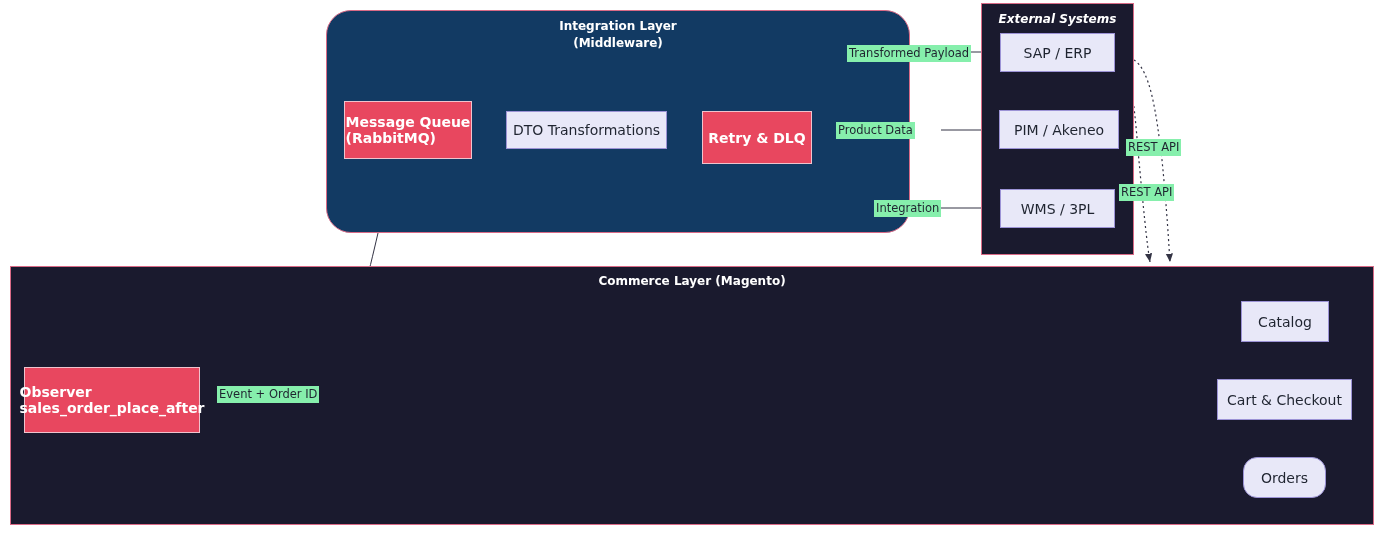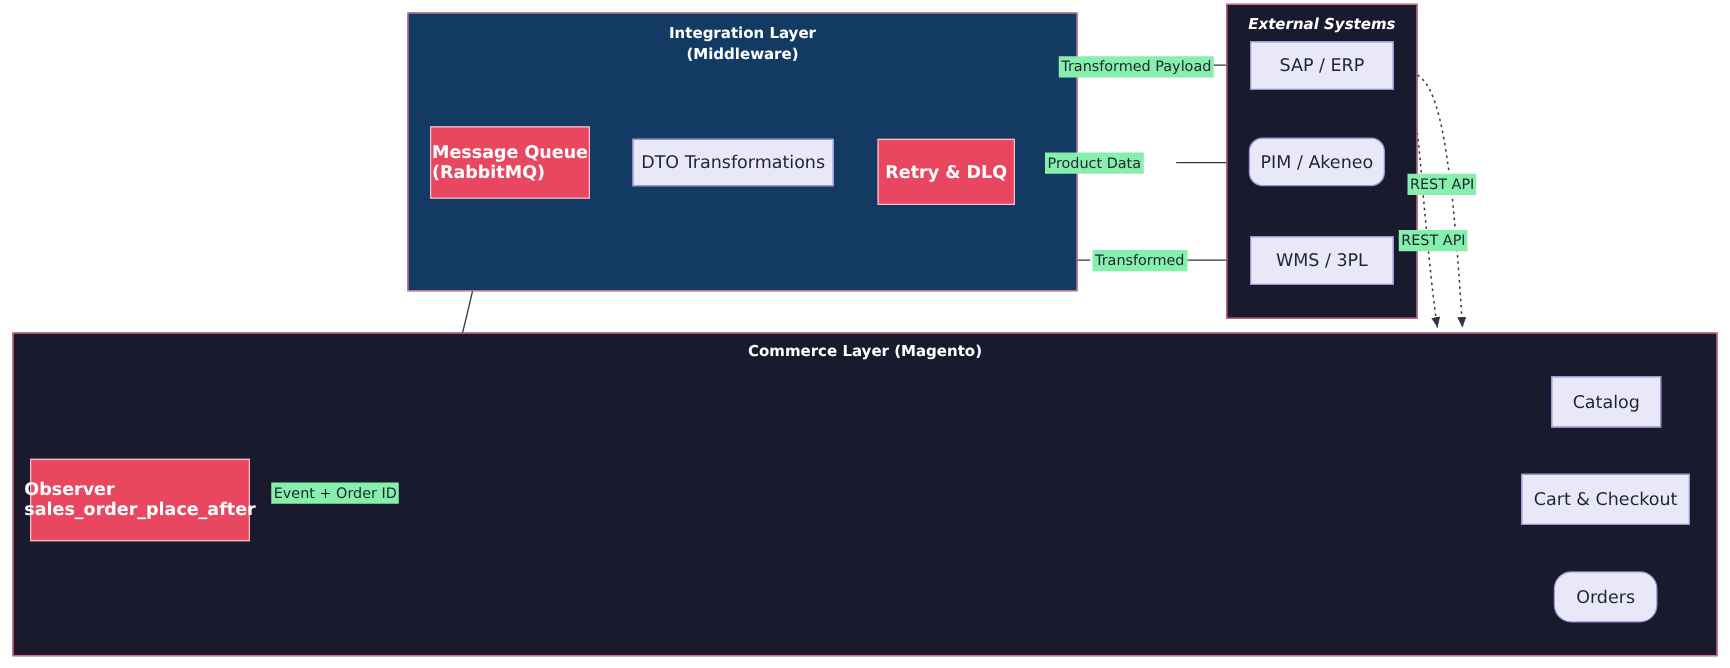--- a/index.html
+++ b/index.html
@@ -30,23 +30,24 @@
     color: #ffffff;
     font-size: 12px;
     font-weight: bold;
     line-height: 17px;
     white-space: pre;
   }
 
   #integration-layer {
     left: 326px;
     top: 10px;
-    width: 536px;
+    width: 584px;
     height: 223px;
     background: #123a63;
+    border-radius: 25px;
   }
   #integration-title { top: 7px; }
 
   #external-systems {
     left: 981px;
     top: 3px;
     width: 153px;
     height: 252px;
     background: #1a1a2e;
     font-style: italic;
@@ -86,21 +87,21 @@
     background: #e8e8f8;
     border-color: #9c93d6;
     color: #1f2430;
   }
 
   #node-message-queue { left: 344px; top: 101px; width: 128px;  height: 58px; }
   #node-dto           { left: 506px; top: 111px; width: 161px;  height: 38px; }
   #node-retry         { left: 702px; top: 111px; width: 110px;  height: 53px; }
 
   #node-sap           { left: 1000px; top: 33px;  width: 115px; height: 39px; }
-  #node-pim           { left: 999px;  top: 110px; width: 109px; height: 39px; border-radius: 11px; }
+  #node-pim           { left: 999px;  top: 110px; width: 120px; height: 39px; }
   #node-wms           { left: 1000px; top: 189px; width: 115px; height: 39px; }
 
   #node-observer      { left: 24px;   top: 367px; width: 176px; height: 66px; }
   #node-catalog       { left: 1241px; top: 301px; width: 88px;  height: 41px; }
   #node-cart          { left: 1217px; top: 379px; width: 135px; height: 41px; }
   #node-orders        { left: 1243px; top: 457px; width: 83px;  height: 41px; border-radius: 14px; }
 
   
   .edge-label {
     position: absolute;
@@ -185,18 +186,18 @@
   <div class="node node-light" id="node-wms">WMS / 3PL</div>
 
   <div class="node node-accent" id="node-observer">Observer
 sales_order_place_after</div>
   <div class="node node-light" id="node-catalog">Catalog</div>
   <div class="node node-light" id="node-cart">Cart &amp; Checkout</div>
   <div class="node node-light" id="node-orders">Orders</div>
 
   <div class="edge-label" id="label-transformed">Transformed Payload</div>
   <div class="edge-label" id="label-product">Product Data</div>
-  <div class="edge-label" id="label-fulfillment">Transformed</div>
+  <div class="edge-label" id="label-fulfillment">Integration</div>
   <div class="edge-label" id="label-event">Event + Order ID</div>
   <div class="edge-label" id="label-rest-1">REST API</div>
   <div class="edge-label" id="label-rest-2">REST API</div>
 
 </div>
 
 </body></html>

